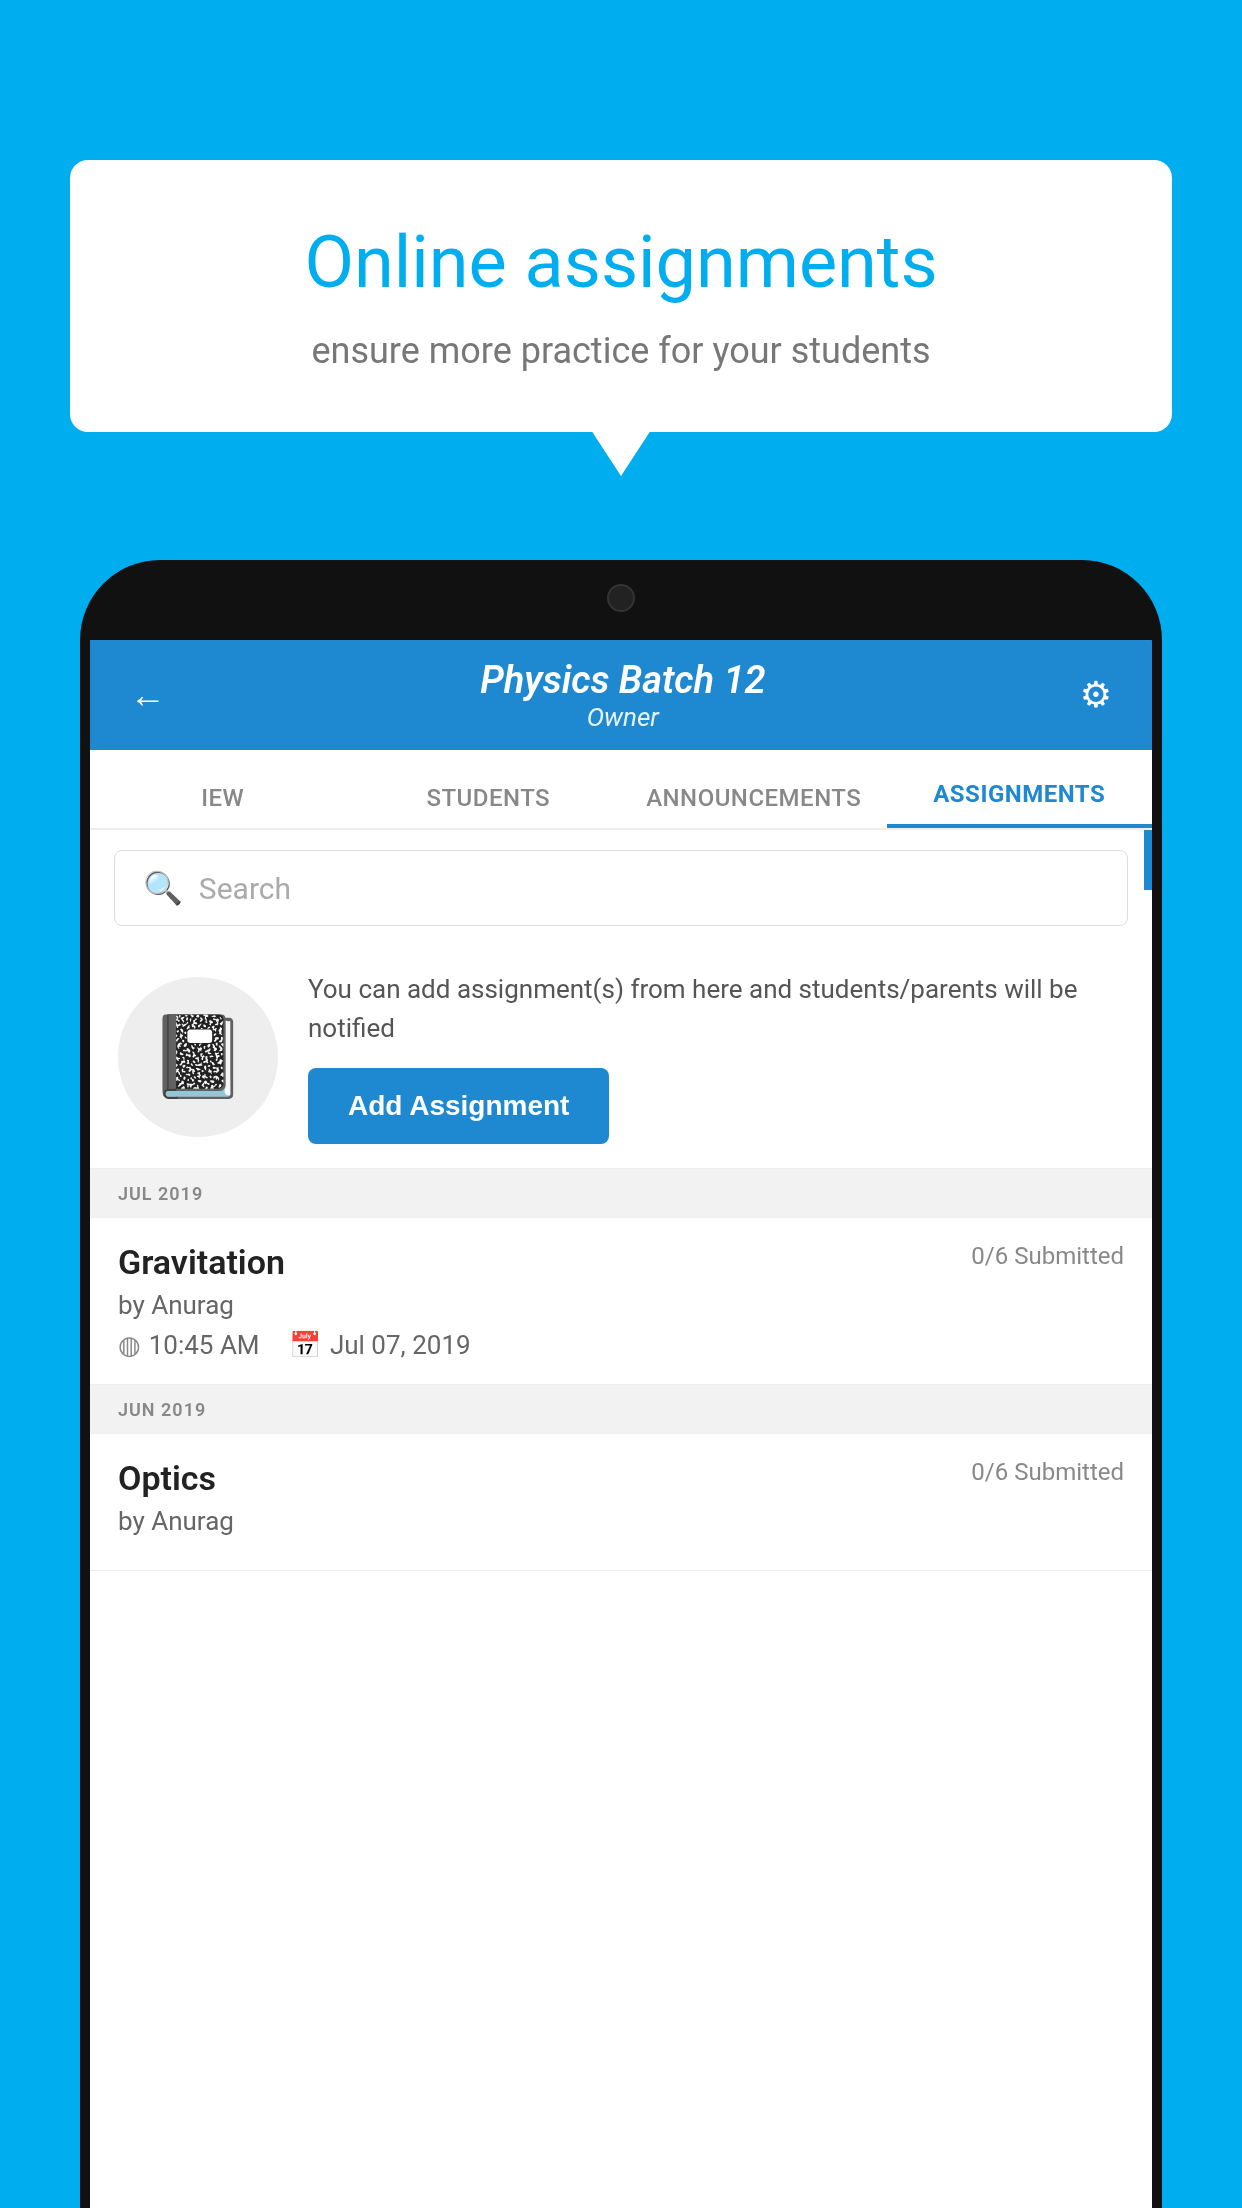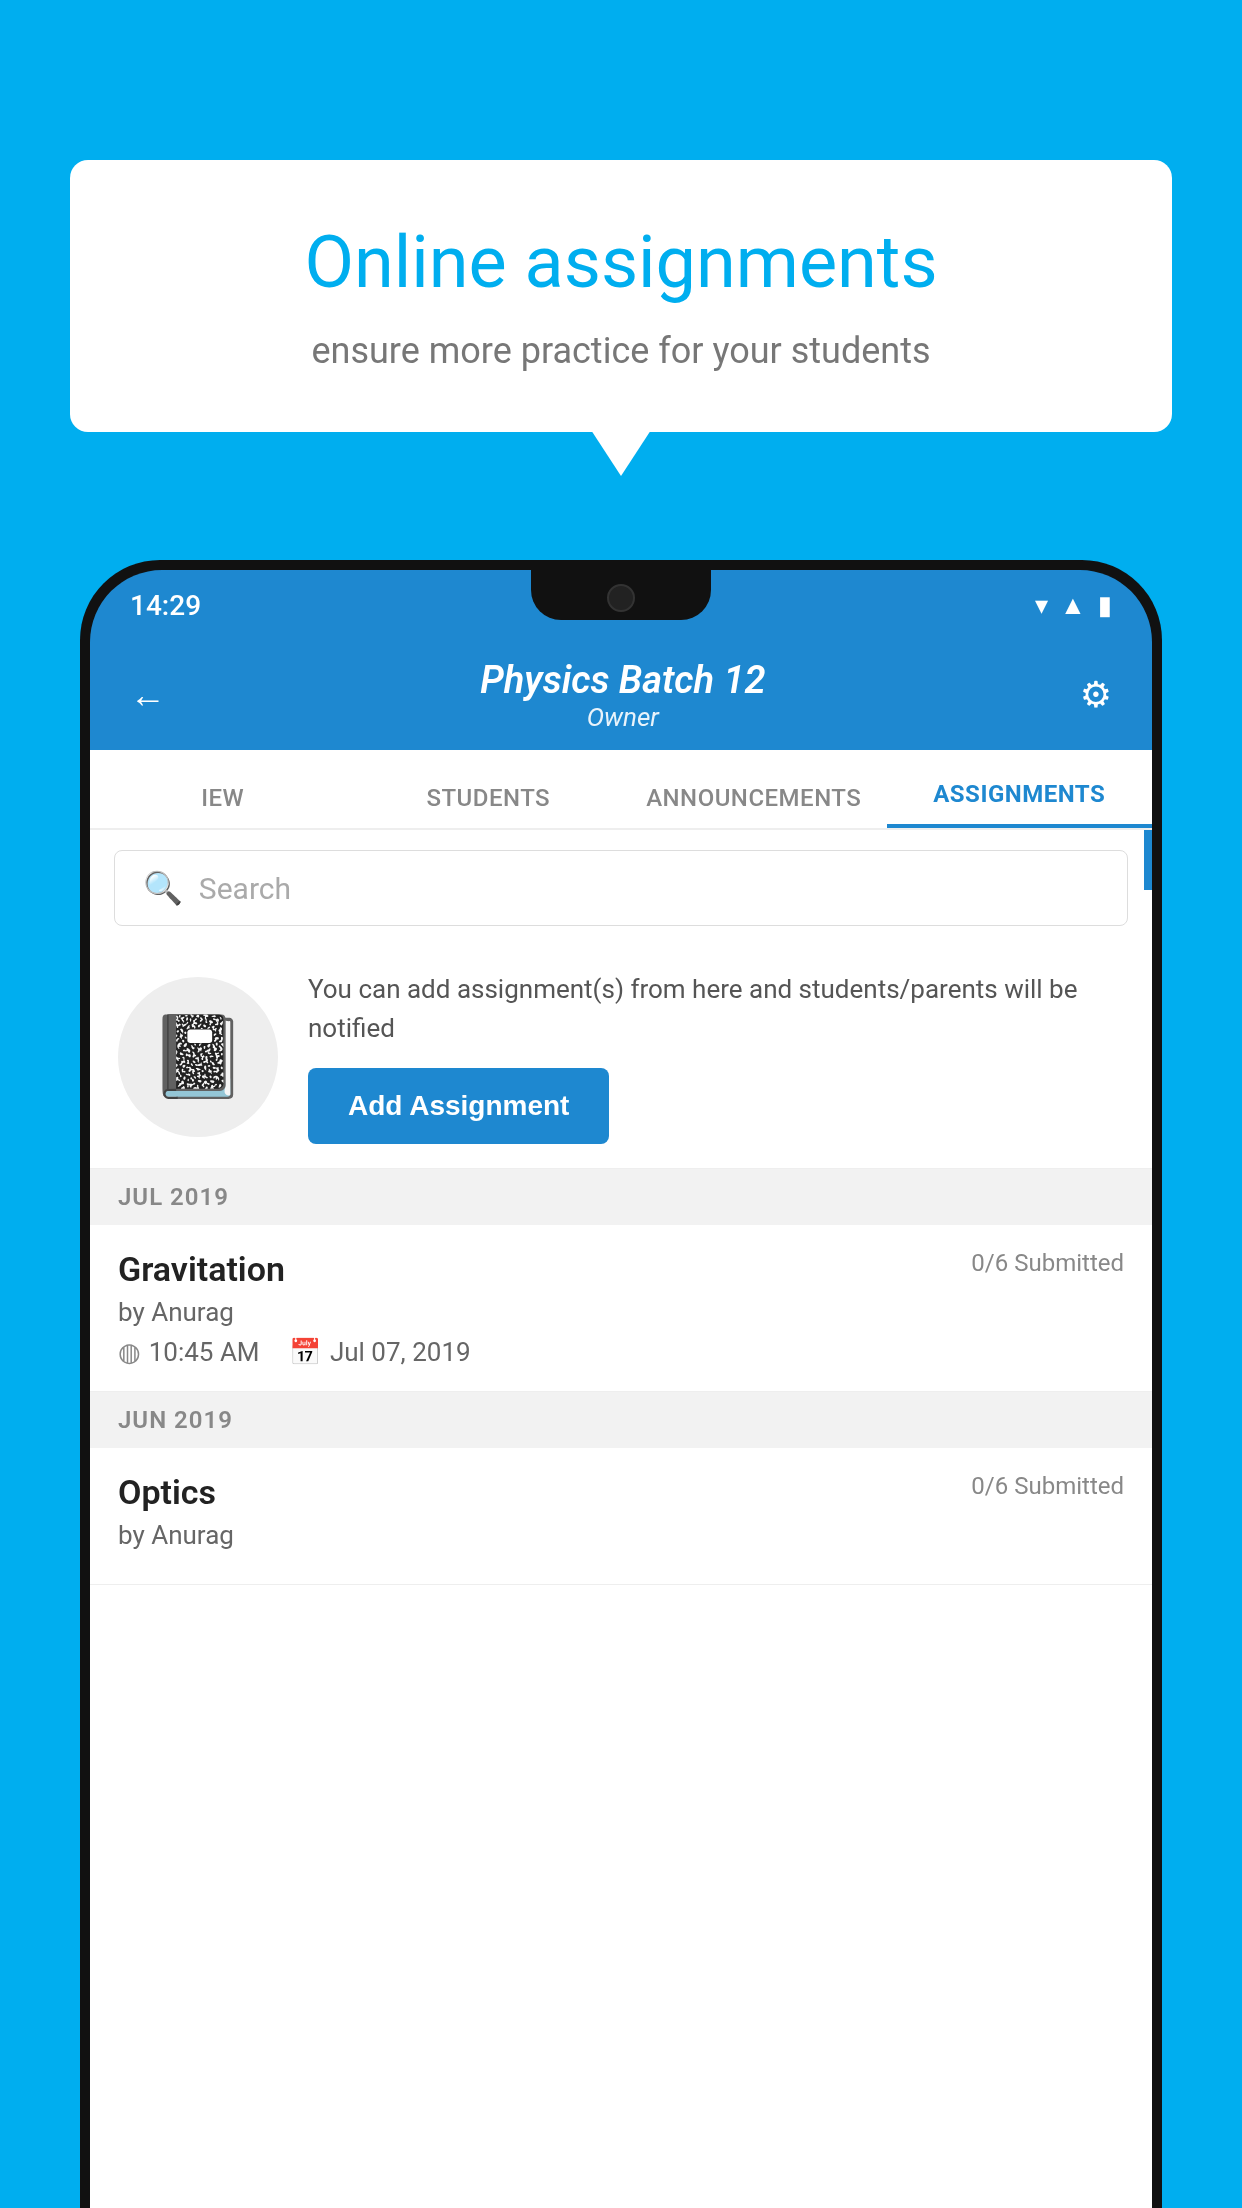--- a/index.html
+++ b/index.html
@@ -294,21 +294,21 @@
       padding: 22px 40px;
       font-size: 28px;
       font-weight: 600;
       cursor: pointer;
     }
 
     
     .month-header {
       background: #f2f2f2;
       padding: 14px 28px;
-      font-size: 24px;
+      font-size: 18px;
       color: #888;
       font-weight: 600;
       letter-spacing: 1px;
     }
 
     
     .assignment-item {
       padding: 24px 28px;
       border-bottom: 1.5px solid #eee;
     }
@@ -413,28 +413,20 @@
   <div class="phone-inner">
 
     <div class="notch">
       <div class="camera"></div>
     </div>
 
     <div class="side-buttons-left"></div>
     <div class="side-buttons-left2"></div>
     <div class="side-buttons-right"></div>
 
-    <div class="status-bar">
-      <span class="status-time">14:29</span>
-      <div class="status-icons">
-        <span class="wifi-icon">▾</span>
-        <span class="signal-icon">▲</span>
-        <span class="battery-icon">▮</span>
-      </div>
-    </div>
 
     <div class="app-header">
       <span class="header-back">←</span>
       <div class="header-center">
         <div class="header-title">Physics Batch 12</div>
         <div class="header-subtitle">Owner</div>
       </div>
       <span class="header-settings">⚙</span>
     </div>
 

